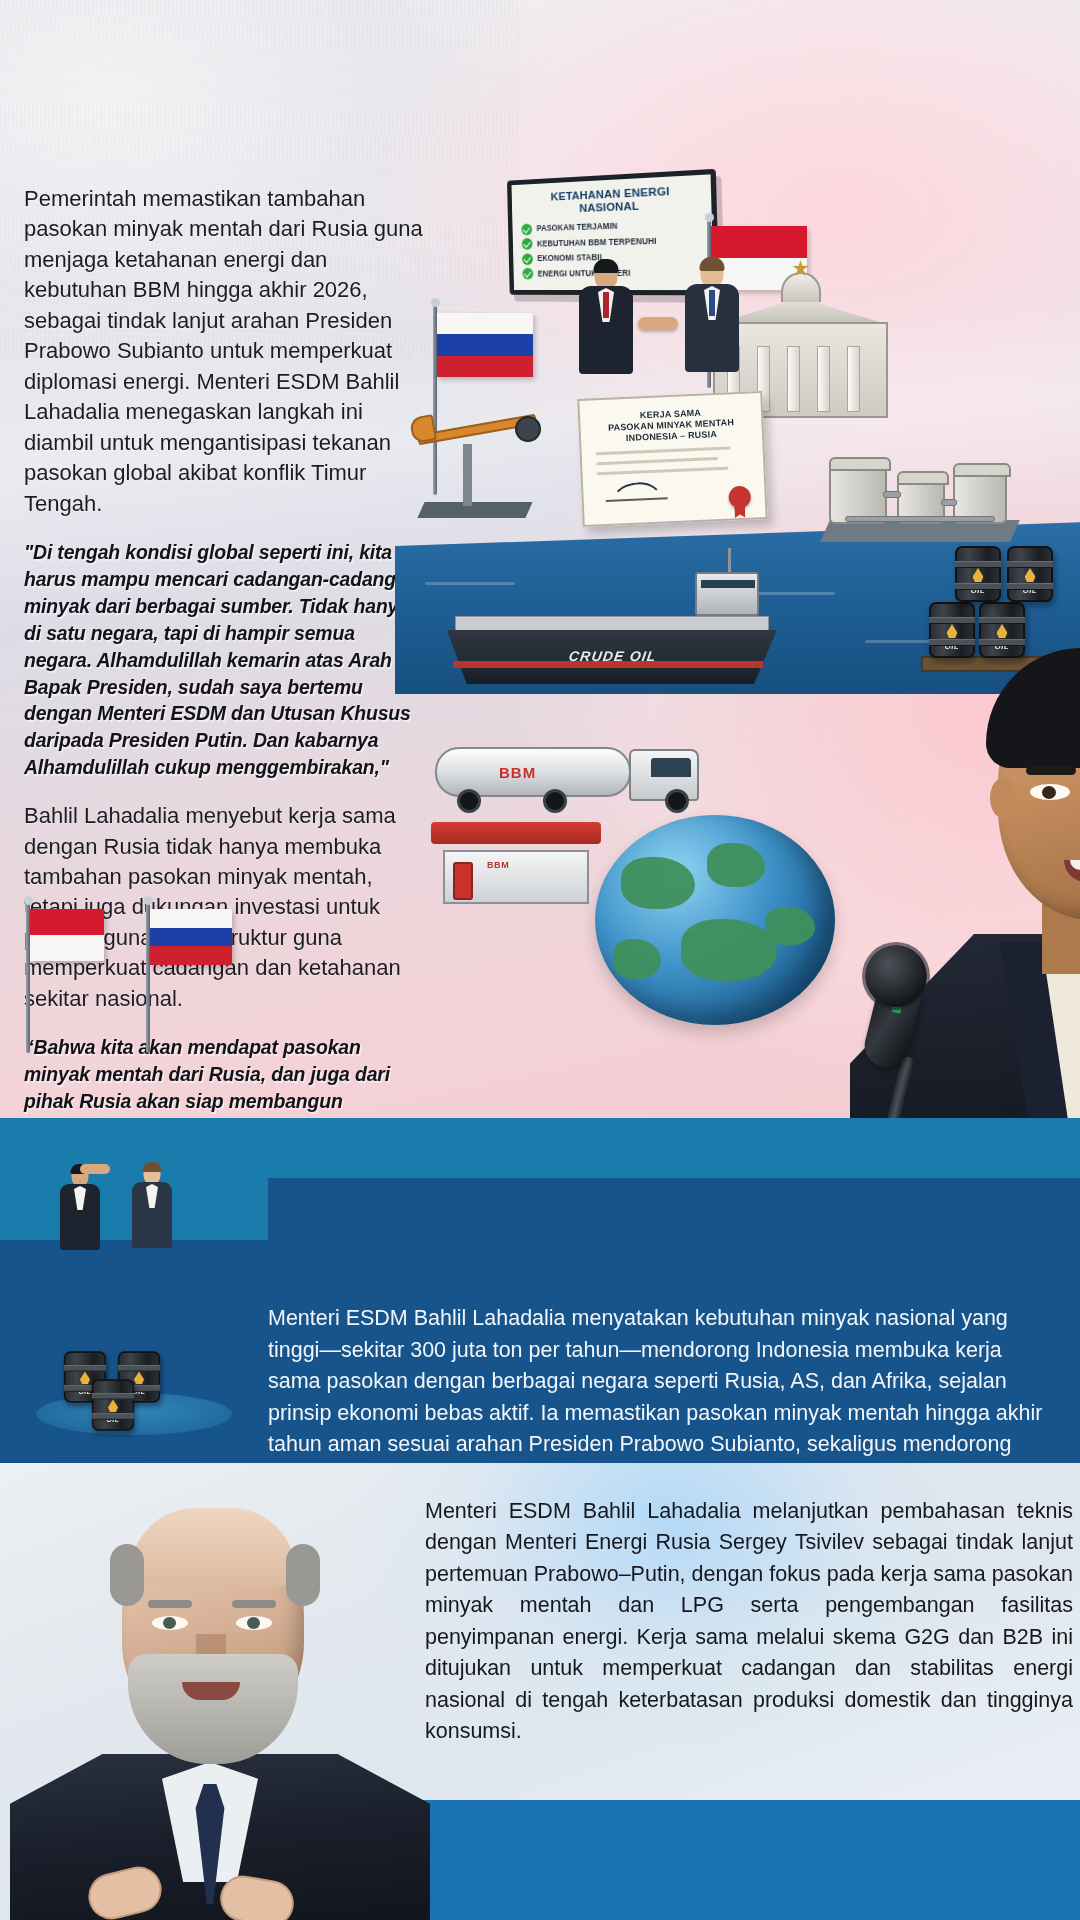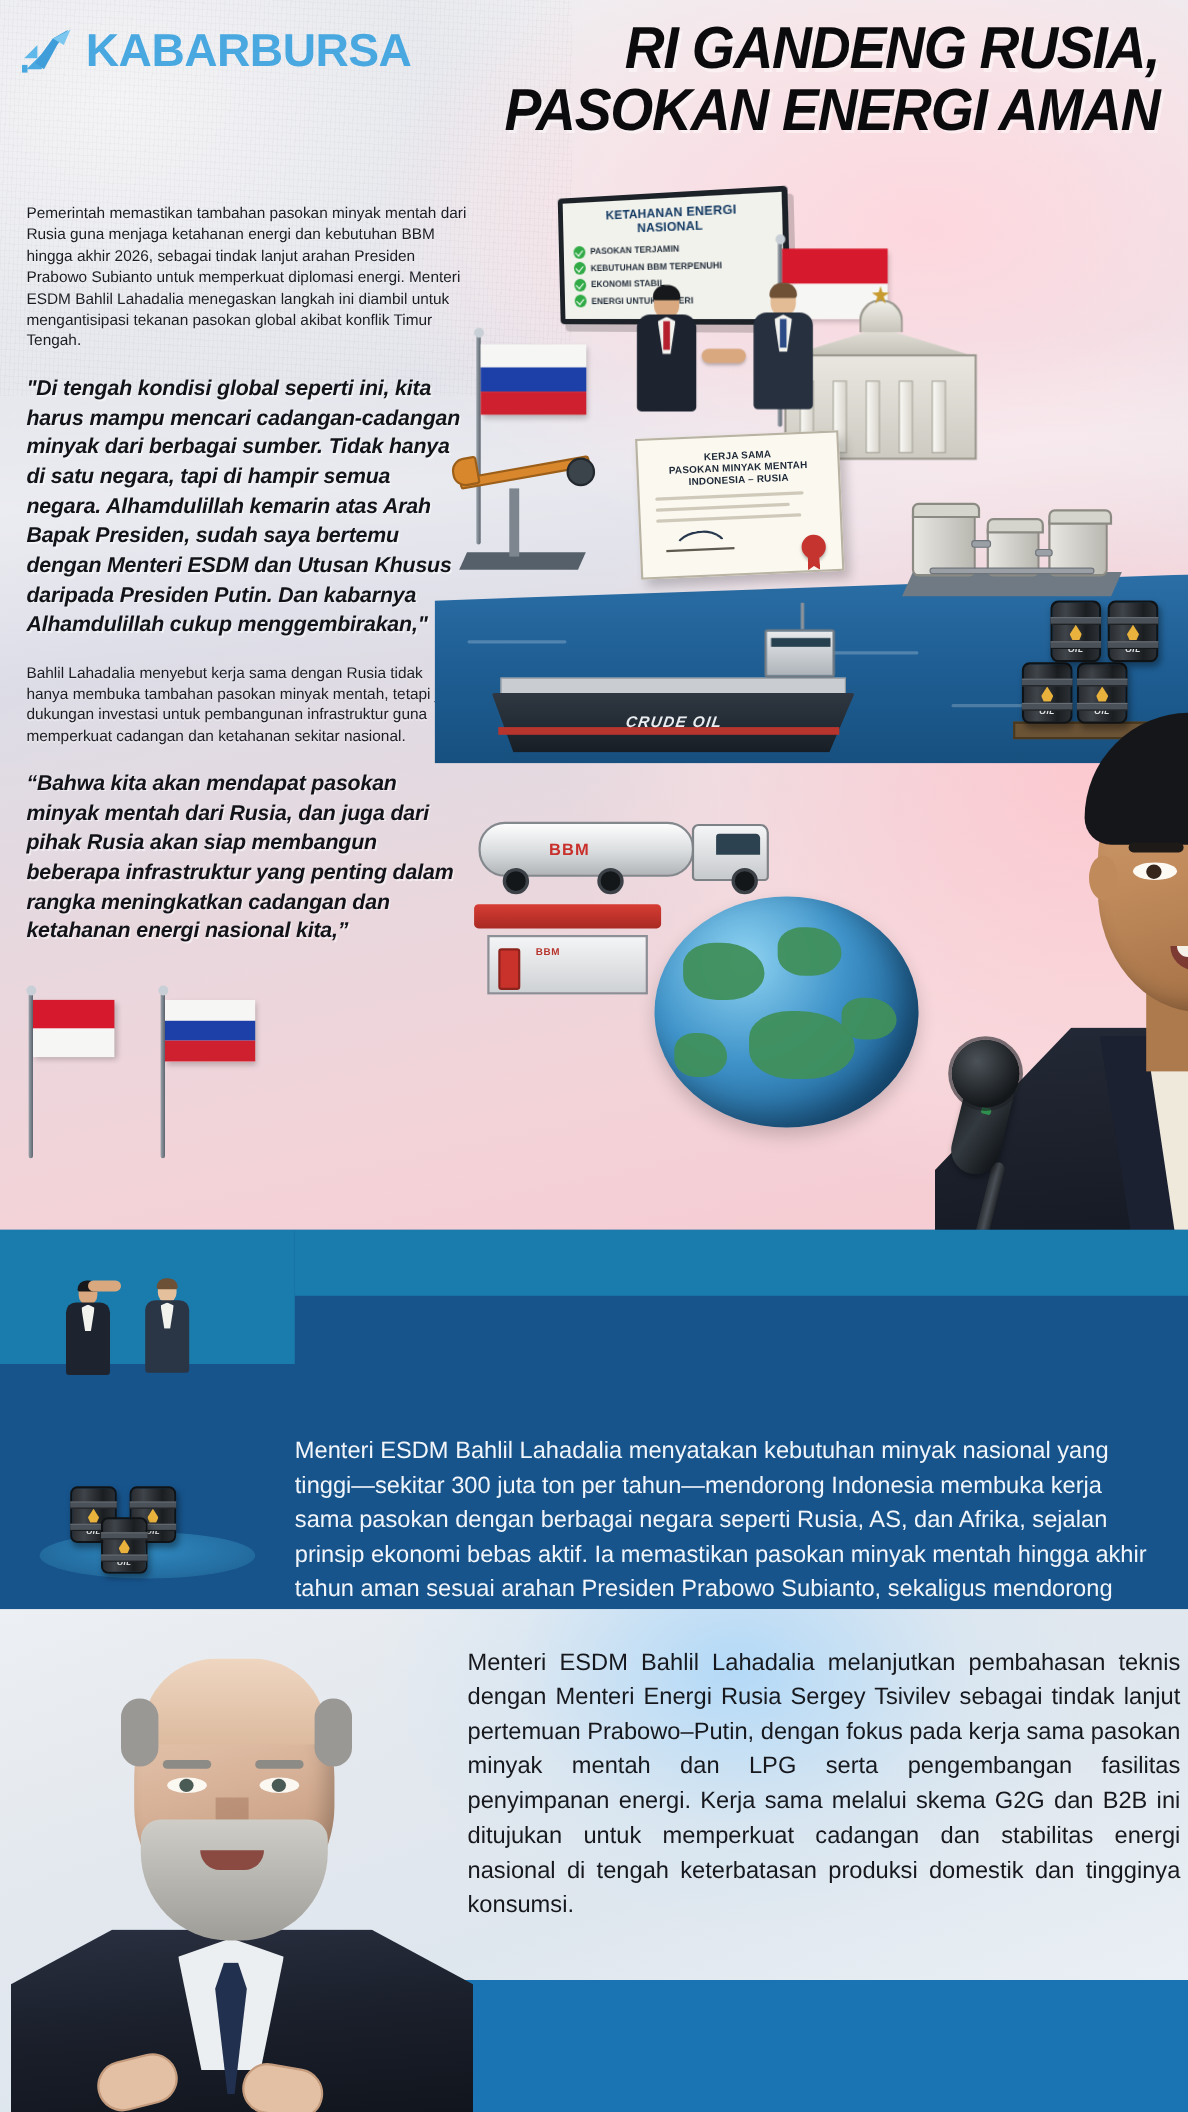--- a/index.html
+++ b/index.html
@@ -59,21 +59,21 @@
     transform-origin:right top;
   }
   .headline .l2 { display:block; }
 
   
   .col-left {
     position:absolute; left:24px; top:184px; width:400px;
     color:#16181d;
   }
   .para {
-    font-size:14px; line-height:1.385;
+    font-size:22px; line-height:1.385;
     margin-bottom:20px;
     color:#1b1d23;
     text-shadow:0 1px 0 rgba(255,255,255,.35);
   }
   .quote {
     font-size:19.4px; line-height:1.385;
     font-weight:700; font-style:italic;
     margin-bottom:20px;
     color:#111318;
     text-shadow:1.5px 1.5px 0 rgba(255,255,255,.5);
@@ -319,38 +319,20 @@
 </style>
 </head>
 <body>
 
 <div id="page">
 
   <div class="bg-top"></div>
   <div class="paper-tex"></div>
   <div class="bg-top-sheen"></div>
 
-  <div class="header">
-    <div class="logo">
-      <span class="logo-mark">
-        <svg width="54" height="46" viewBox="0 0 54 46" aria-hidden="true">
-          <path d="M6 40 L20 26 L20 40 Z" fill="#4aa8e0"></path>
-          <path d="M4 30 L16 18 L16 30 Z" fill="#5fb8ea"></path>
-          <path d="M14 34 L30 12 L44 4 L34 18 L22 40 Z" fill="#3f9ed9"></path>
-          <path d="M30 12 L46 4 L40 18 Z" fill="#7cc7ef"></path>
-          <rect x="2" y="36" width="5" height="7" fill="#4aa8e0"></rect>
-        </svg>
-      </span>
-      <span class="logo-text">KABARBURSA</span>
-    </div>
-    <h1 class="headline">
-      <span>RI GANDENG RUSIA,</span>
-      <span class="l2">PASOKAN ENERGI AMAN</span>
-    </h1>
-  </div>
 
   <div class="col-left">
     <p class="para">Pemerintah memastikan tambahan pasokan minyak mentah dari Rusia guna menjaga ketahanan energi dan kebutuhan BBM hingga akhir 2026, sebagai tindak lanjut arahan Presiden Prabowo Subianto untuk memperkuat diplomasi energi. Menteri ESDM Bahlil Lahadalia menegaskan langkah ini diambil untuk mengantisipasi tekanan pasokan global akibat konflik Timur Tengah.</p>
     <p class="quote">"Di tengah kondisi global seperti ini, kita harus mampu mencari cadangan-cadangan minyak dari berbagai sumber. Tidak hanya di satu negara, tapi di hampir semua negara. Alhamdulillah kemarin atas Arah Bapak Presiden, sudah saya bertemu dengan Menteri ESDM dan Utusan Khusus daripada Presiden Putin. Dan kabarnya Alhamdulillah cukup menggembirakan,"</p>
     <p class="para">Bahlil Lahadalia menyebut kerja sama dengan Rusia tidak hanya membuka tambahan pasokan minyak mentah, tetapi juga dukungan investasi untuk pembangunan infrastruktur guna memperkuat cadangan dan ketahanan sekitar nasional.</p>
     <p class="quote">“Bahwa kita akan mendapat pasokan minyak mentah dari Rusia, dan juga dari pihak Rusia akan siap membangun beberapa infrastruktur yang penting dalam rangka meningkatkan cadangan dan ketahanan energi nasional kita,”</p>
   </div>
 
   <div class="illus">
 

